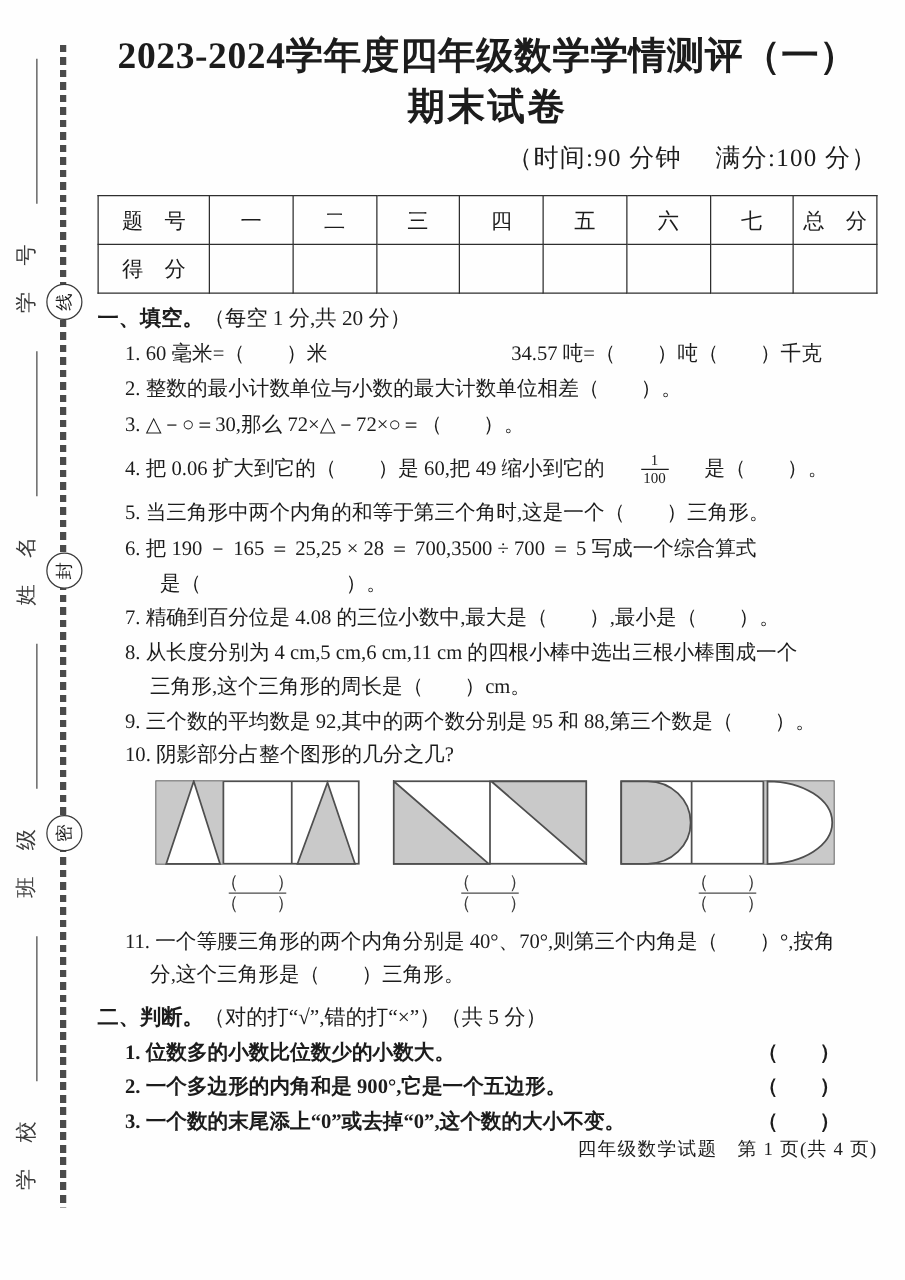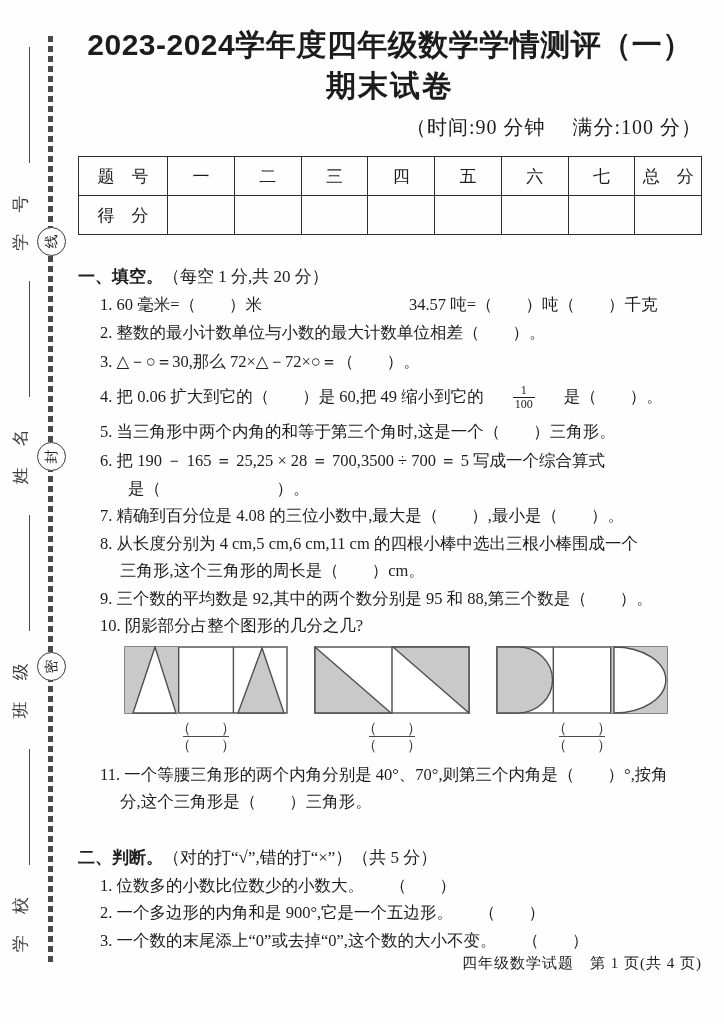--- a/index.html
+++ b/index.html
@@ -22,55 +22,55 @@
   .seal-stamp{
     position:absolute;left:37px;width:27px;height:27px;border:1.6px solid #3a3a3a;
     border-radius:50%;background:#fff;display:flex;align-items:center;justify-content:center;
     font-size:14px;transform:rotate(-90deg);z-index:2;
   }
   .stamp-1{top:227px;} .stamp-2{top:442px;} .stamp-3{top:652px;}
 
   
   .content{position:absolute;left:78px;top:26px;width:624px;}
   .title{
-    text-align:center;font-family:Liberation Sans, sans-serif;
+    text-align:center;font-family:Liberation Serif, serif;
     font-weight:bold;font-size:30px;line-height:38px;letter-spacing:0.5px;
   }
   .title2{
     text-align:center;font-family:"Liberation Sans","DejaVu Sans",sans-serif;
     font-weight:bold;font-size:30px;line-height:44px;letter-spacing:2px;
   }
   .meta{text-align:right;font-size:20px;line-height:34px;margin-top:2px;letter-spacing:1px;}
 
   table.score{border-collapse:collapse;width:100%;margin-top:12px;table-layout:fixed;}
   table.score td{
     border:1.6px solid #2e2e2e;height:36px;text-align:center;
     font-size:17px;white-space:pre;
   }
   table.score td.lblcol{width:86px;}
 
-  .sec-head{margin-top:28px;font-size:17px;line-height:28px;}
+  .sec-head{margin-top:6px;font-size:17px;line-height:28px;}
   .sec-head b{font-family:"Liberation Sans","DejaVu Sans",sans-serif;font-weight:bold;}
   .line{font-size:16.5px;line-height:27.5px;white-space:pre-wrap;}
   .ind1{padding-left:22px;gap:26px;}
   .ind2{padding-left:42px;}
   .ind3{padding-left:50px;}
   .two-col{display:flex;}
   .two-col .col-l{flex:0 0 47%;}
   .q4row{display:flex;align-items:center;height:40px;}
   .frac{display:inline-flex;flex-direction:column;align-items:center;margin:0 3px;font-size:12px;line-height:13px;}
   .frac .den{border-top:1.2px solid #1c1c1c;padding:0 2px;}
 
   .figs{display:flex;justify-content:space-between;padding:6px 34px 0 46px;align-items:flex-start;}
   .fig{display:flex;flex-direction:column;align-items:center;}
   .frac-blank{display:flex;flex-direction:column;align-items:center;margin-top:6px;font-size:15px;line-height:16px;color:#3a3a3a;}
   .frac-blank .bar{width:46px;border-top:1.6px solid #4a4a4a;margin:0;}
   .frac-blank span{white-space:pre;}
 
-  .judge-row{display:flex;justify-content:flex-start;padding-right:30px;}
+  .judge-row{display:flex;justify-content:space-between;padding-right:30px;font-weight:bold;}
   .judge-row .jb{white-space:pre;}
 
   .footer{text-align:right;font-size:15px;letter-spacing:1px;}
 </style>
 </head>
 <body>
 
 <div class="page">
 
   <div class="seal-strip">

